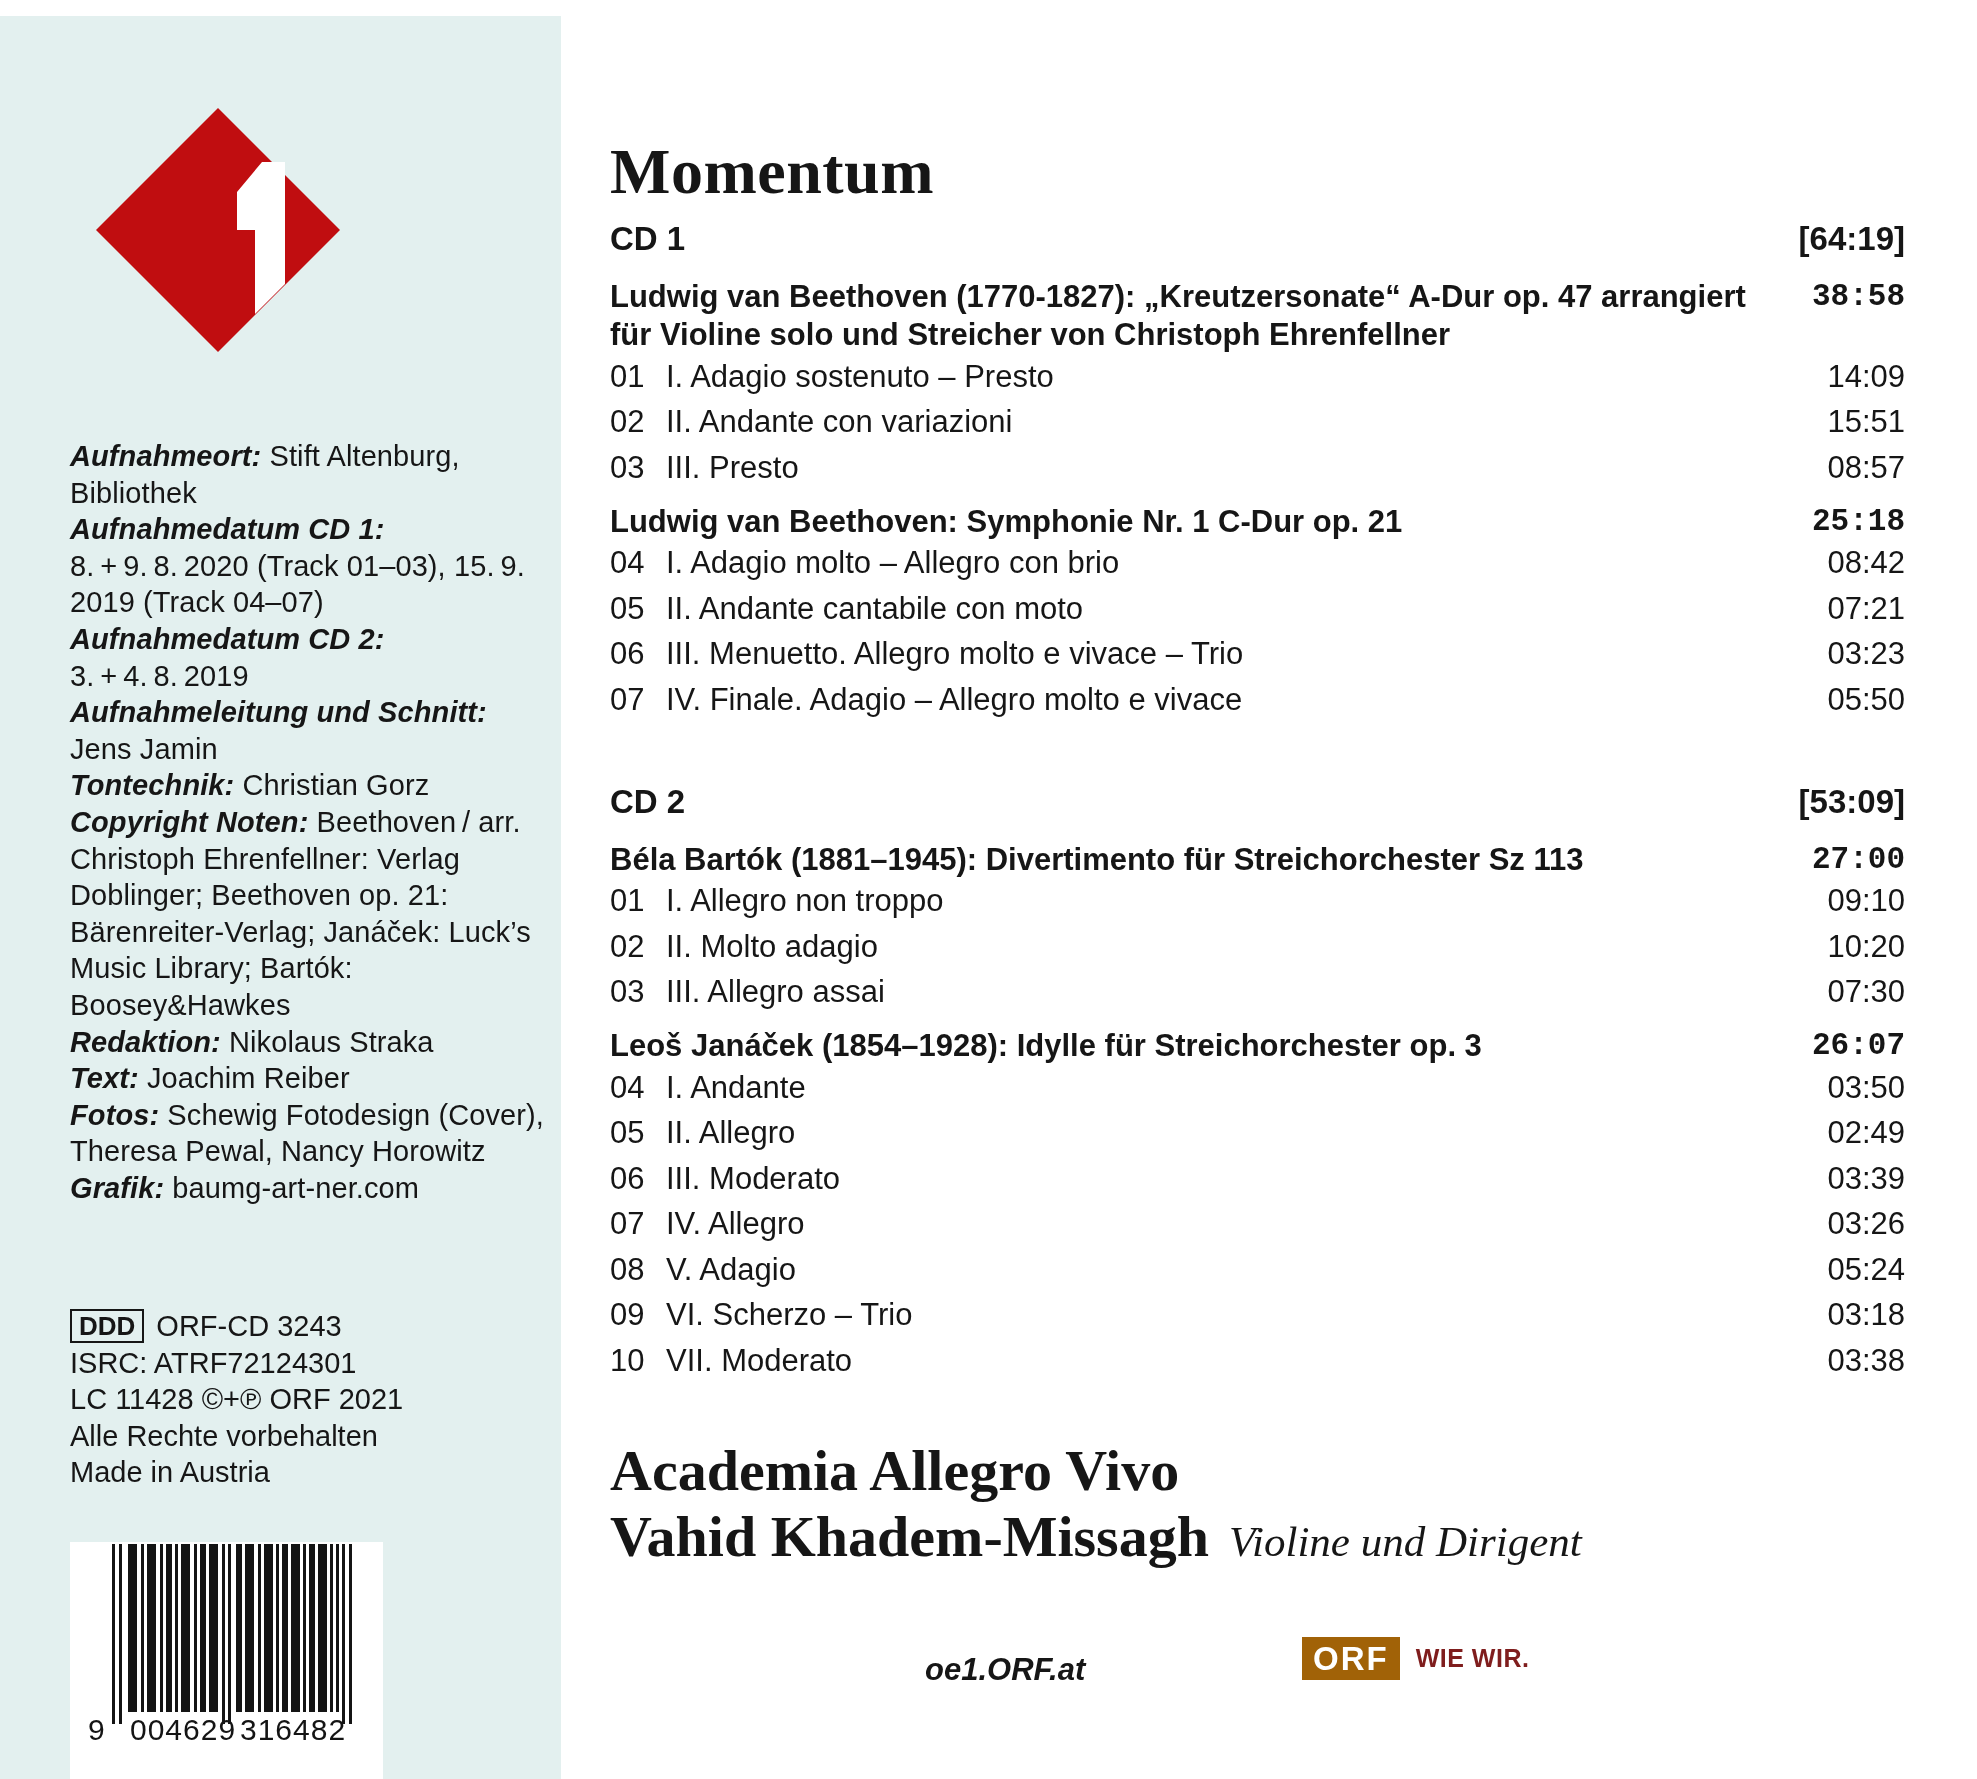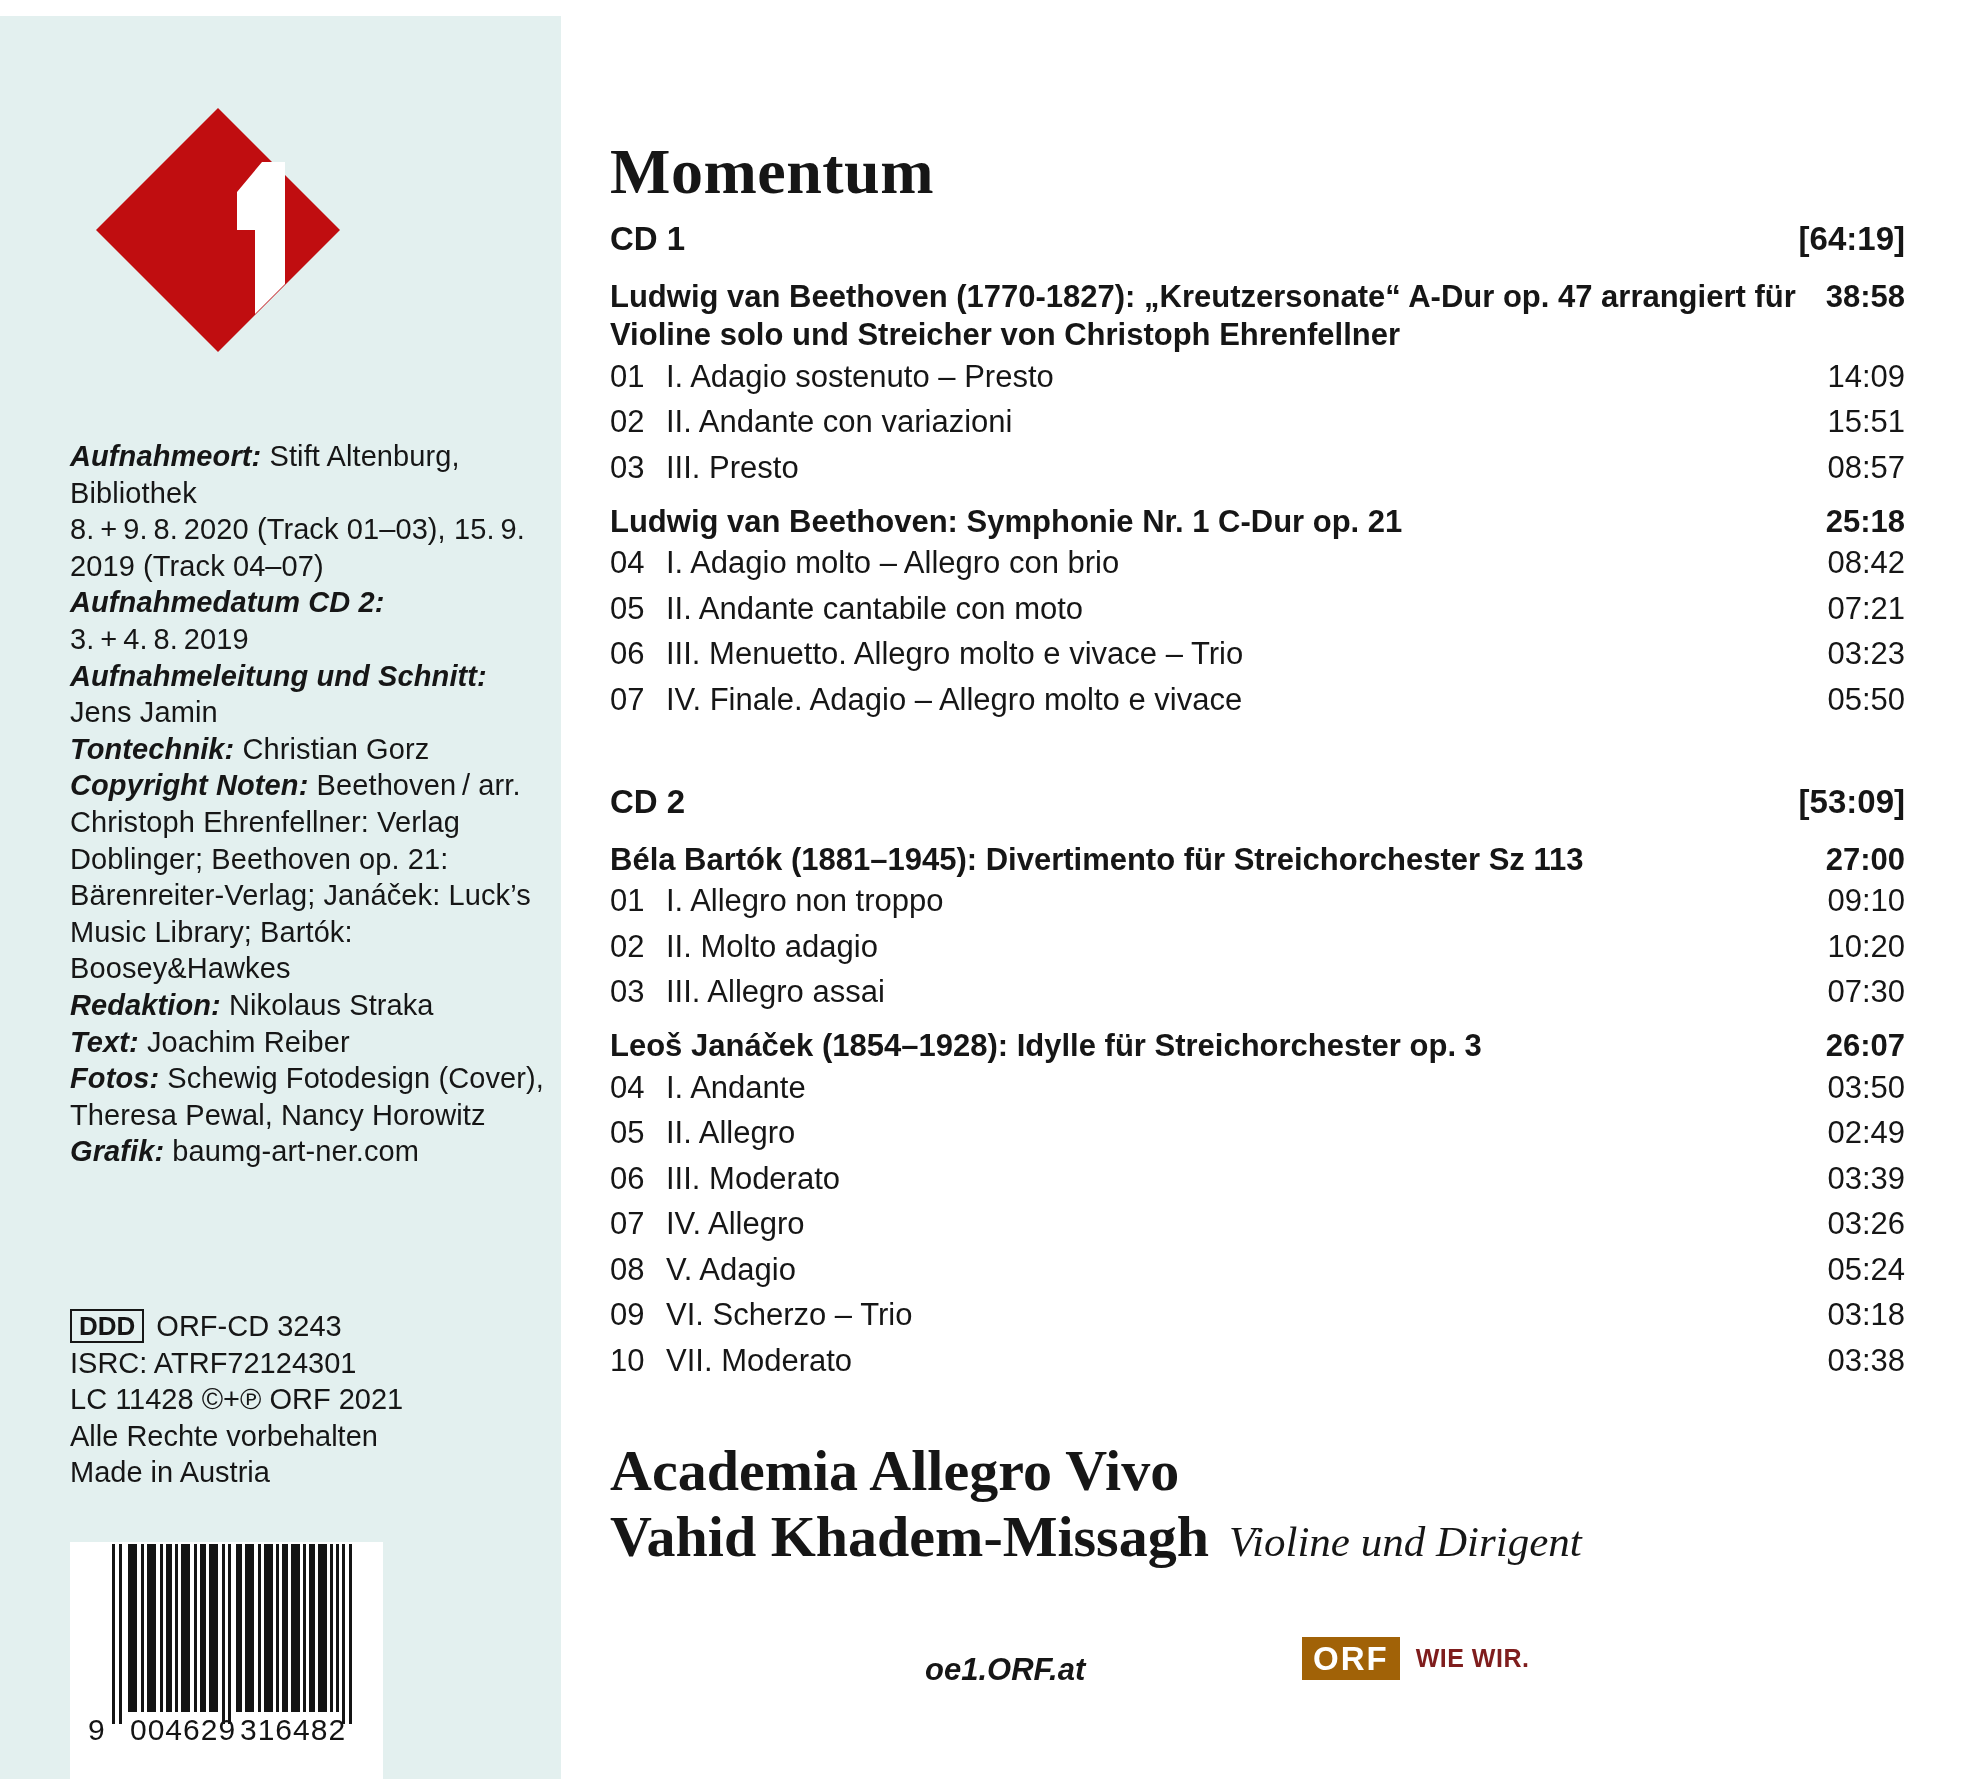--- a/index.html
+++ b/index.html
@@ -19,21 +19,21 @@
   .barcode-box{position:absolute;left:70px;top:1526px;width:313px;height:253px;background:#ffffff;}
   
   .album-title{position:absolute;left:610px;top:94px;font-family:"Liberation Serif",serif;
                font-weight:bold;font-size:64px;line-height:70px;letter-spacing:.5px;}
   .tracklist{position:absolute;left:610px;top:220px;width:1295px;}
   .disc-header{display:flex;justify-content:space-between;font-weight:bold;font-size:33px;margin-bottom:20px;}
   .disc2{margin-top:60px;}
   .work{margin-bottom:12px;}
   .work-header{display:flex;align-items:flex-start;font-weight:bold;font-size:31px;line-height:38px;}
   .work-title{flex:1;padding-right:26px;}
-  .work-duration{white-space:nowrap;}
+  .work-duration{white-space:nowrap;font-family:Liberation Mono, monospace;}
   .track{display:flex;align-items:center;height:45.5px;font-size:31px;}
   .track-no{font-weight:normal;width:56px;flex:0 0 56px;}
   .track-title{flex:1;}
   .track-time{white-space:nowrap;}
   
   .artists{position:absolute;left:610px;top:1438px;font-family:"Liberation Serif",serif;font-weight:bold;}
   .artist-line1{font-size:58px;line-height:66px;}
   .artist-line2{font-size:58px;line-height:66px;}
   .role{font-weight:normal;font-style:italic;font-size:43px;margin-left:20px;}
   
@@ -50,21 +50,21 @@
 
   <div class="sidebar">
 
     <svg class="logo" viewBox="0 0 244 244">
       <polygon points="122,0 244,122 122,244 0,122" fill="#c00d10"></polygon>
       <path d="M141,84 L166,54 L189,54 L189,176 L159,206 L159,122 L141,122 Z" fill="#ffffff"></path>
     </svg>
 
     <div class="credits">
       <p class="credit"><span class="cl">Aufnahmeort:</span> <span class="cv">Stift Altenburg, Bibliothek</span></p>
-      <p class="credit stacked"><span class="cv">8. + 9. 8. 2020 (Track 01–03), 15. 9. 2019 (Track 04–07)</span></p>
+      <p class="credit stacked"><span class="cl">Aufnahmedatum CD 1:</span><span class="cv">8. + 9. 8. 2020 (Track 01–03), 15. 9. 2019 (Track 04–07)</span></p>
       <p class="credit stacked"><span class="cl">Aufnahmedatum CD 2:</span><span class="cv">3. + 4. 8. 2019</span></p>
       <p class="credit stacked"><span class="cl">Aufnahmeleitung und Schnitt:</span><span class="cv">Jens Jamin</span></p>
       <p class="credit"><span class="cl">Tontechnik:</span> <span class="cv">Christian Gorz</span></p>
       <p class="credit"><span class="cl">Copyright Noten:</span> <span class="cv">Beethoven / arr. Christoph Ehrenfellner: Verlag Doblinger; Beethoven op. 21: Bärenreiter-Verlag; Janáček: Luck’s Music Library; Bartók: Boosey&amp;Hawkes</span></p>
       <p class="credit"><span class="cl">Redaktion:</span> <span class="cv">Nikolaus Straka</span></p>
       <p class="credit"><span class="cl">Text:</span> <span class="cv">Joachim Reiber</span></p>
       <p class="credit"><span class="cl">Fotos:</span> <span class="cv">Schewig Fotodesign (Cover), Theresa Pewal, Nancy Horowitz</span></p>
       <p class="credit"><span class="cl">Grafik:</span> <span class="cv">baumg-art-ner.com</span></p>
     </div>
 

